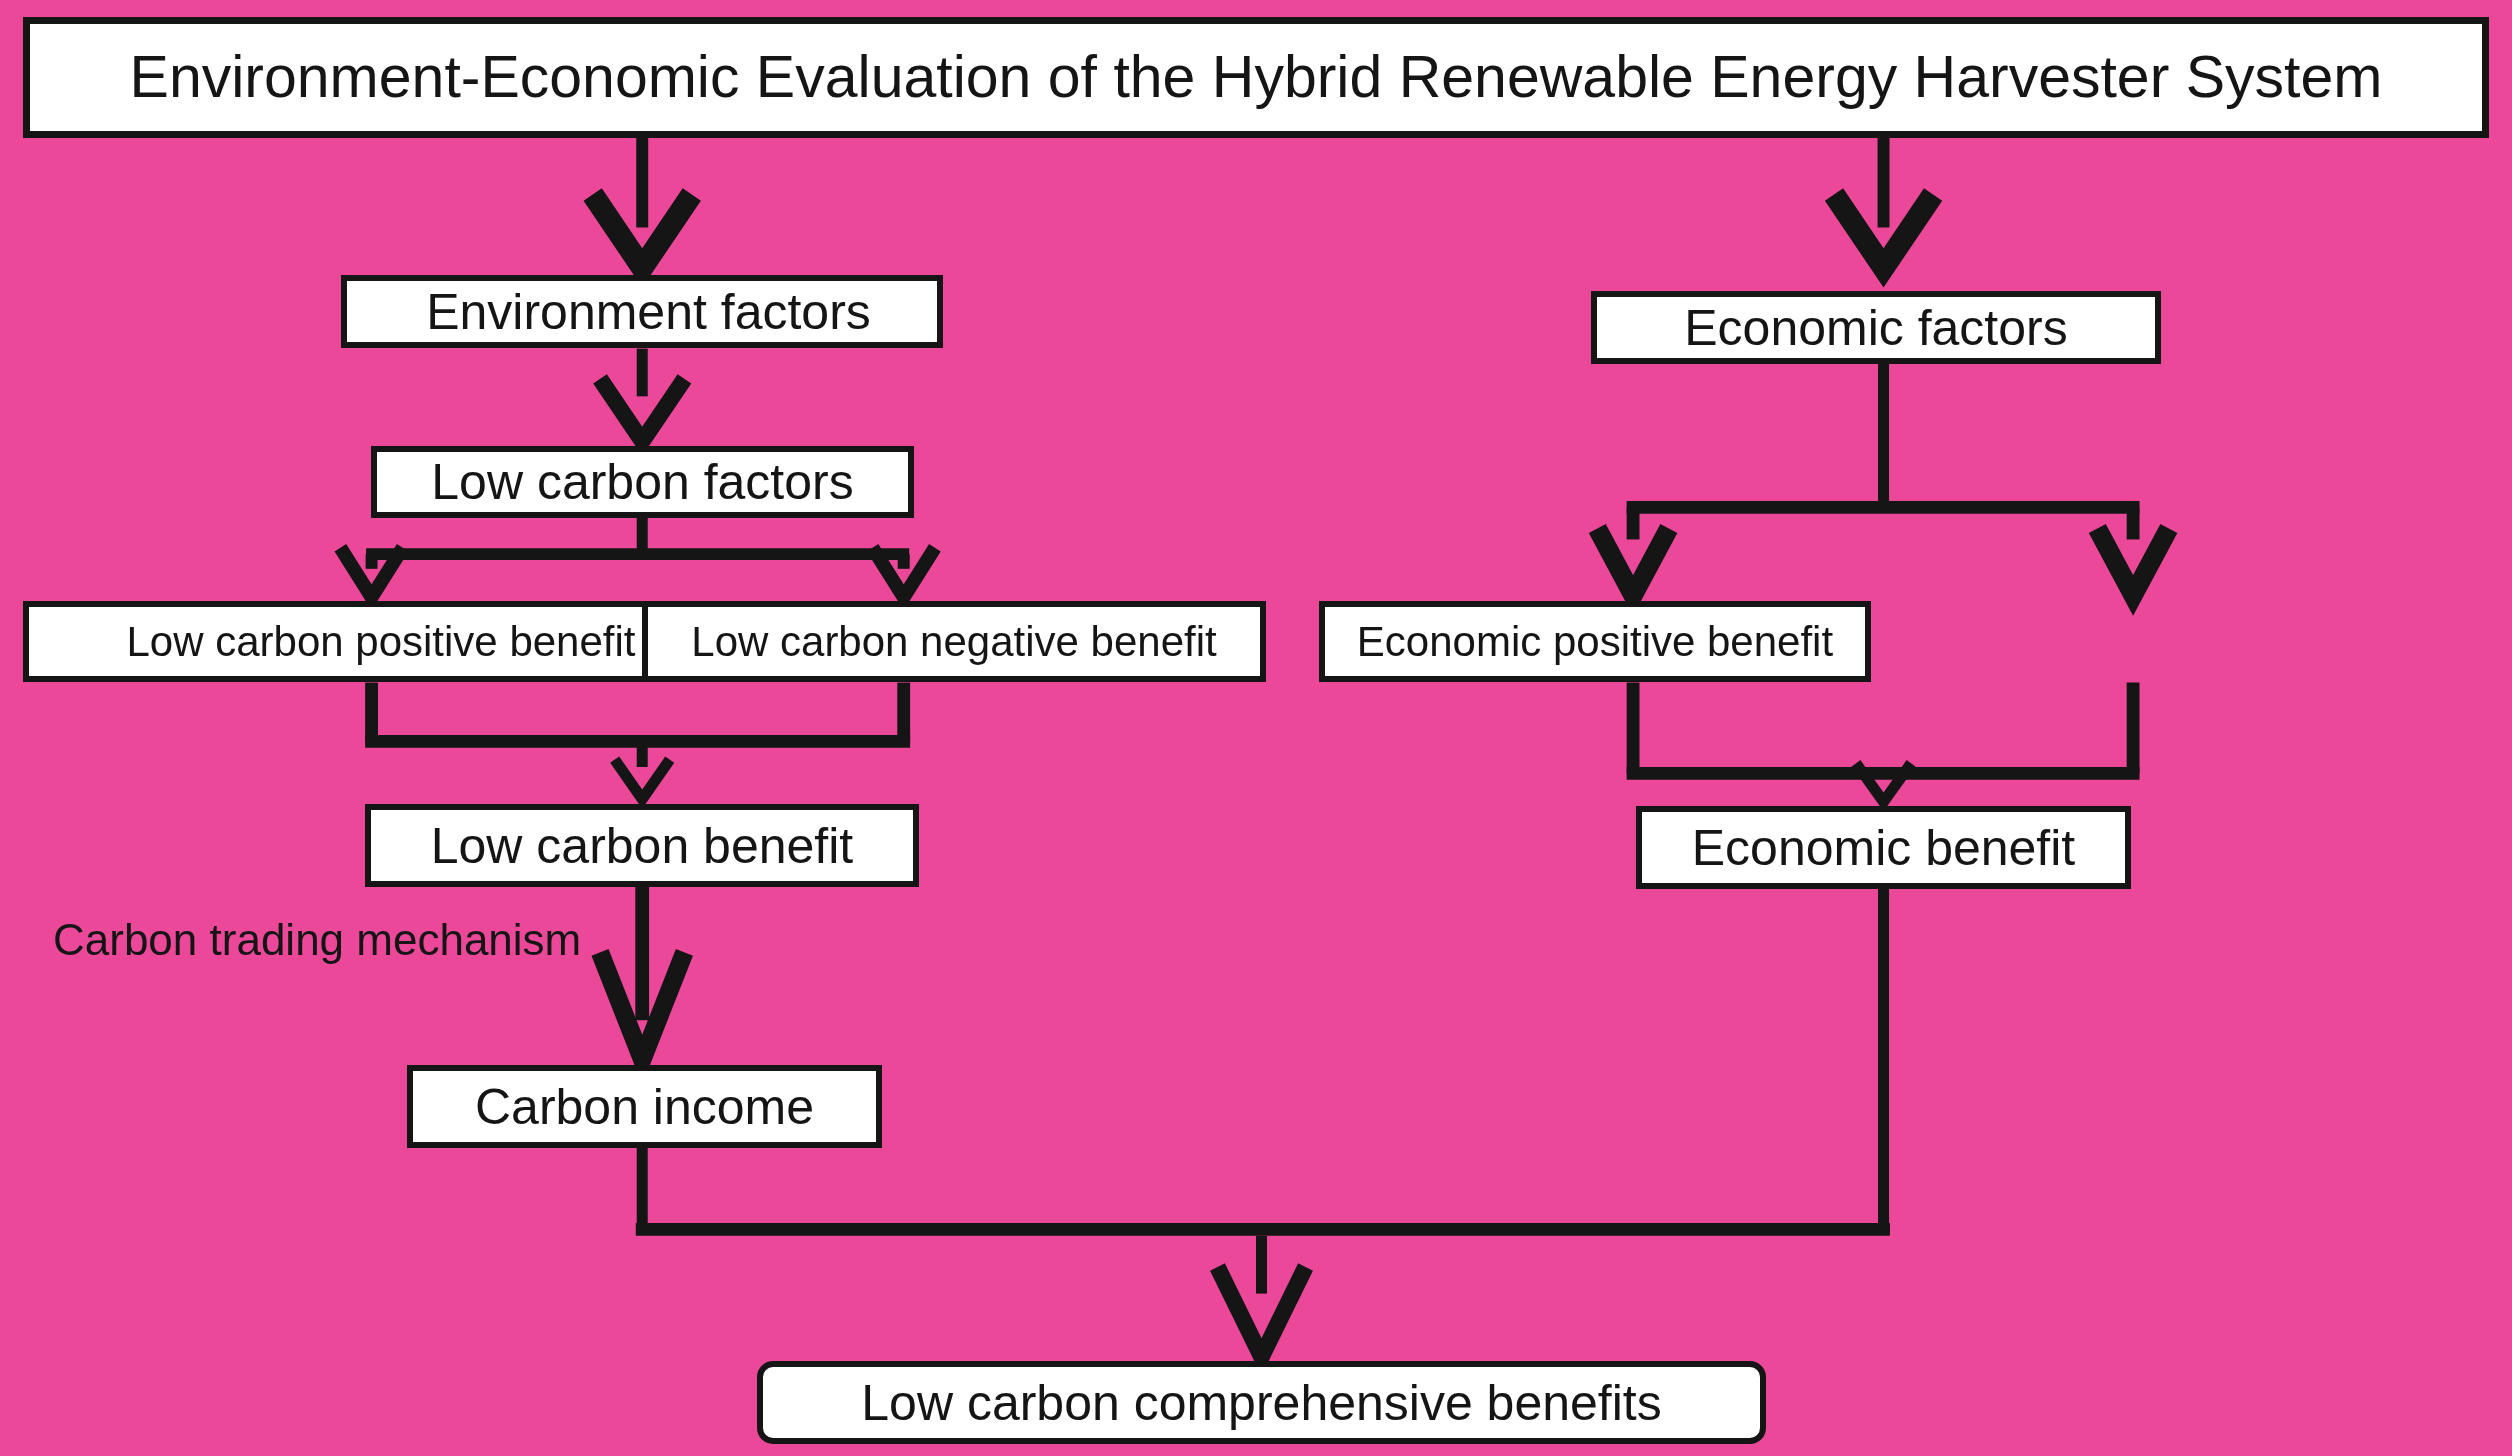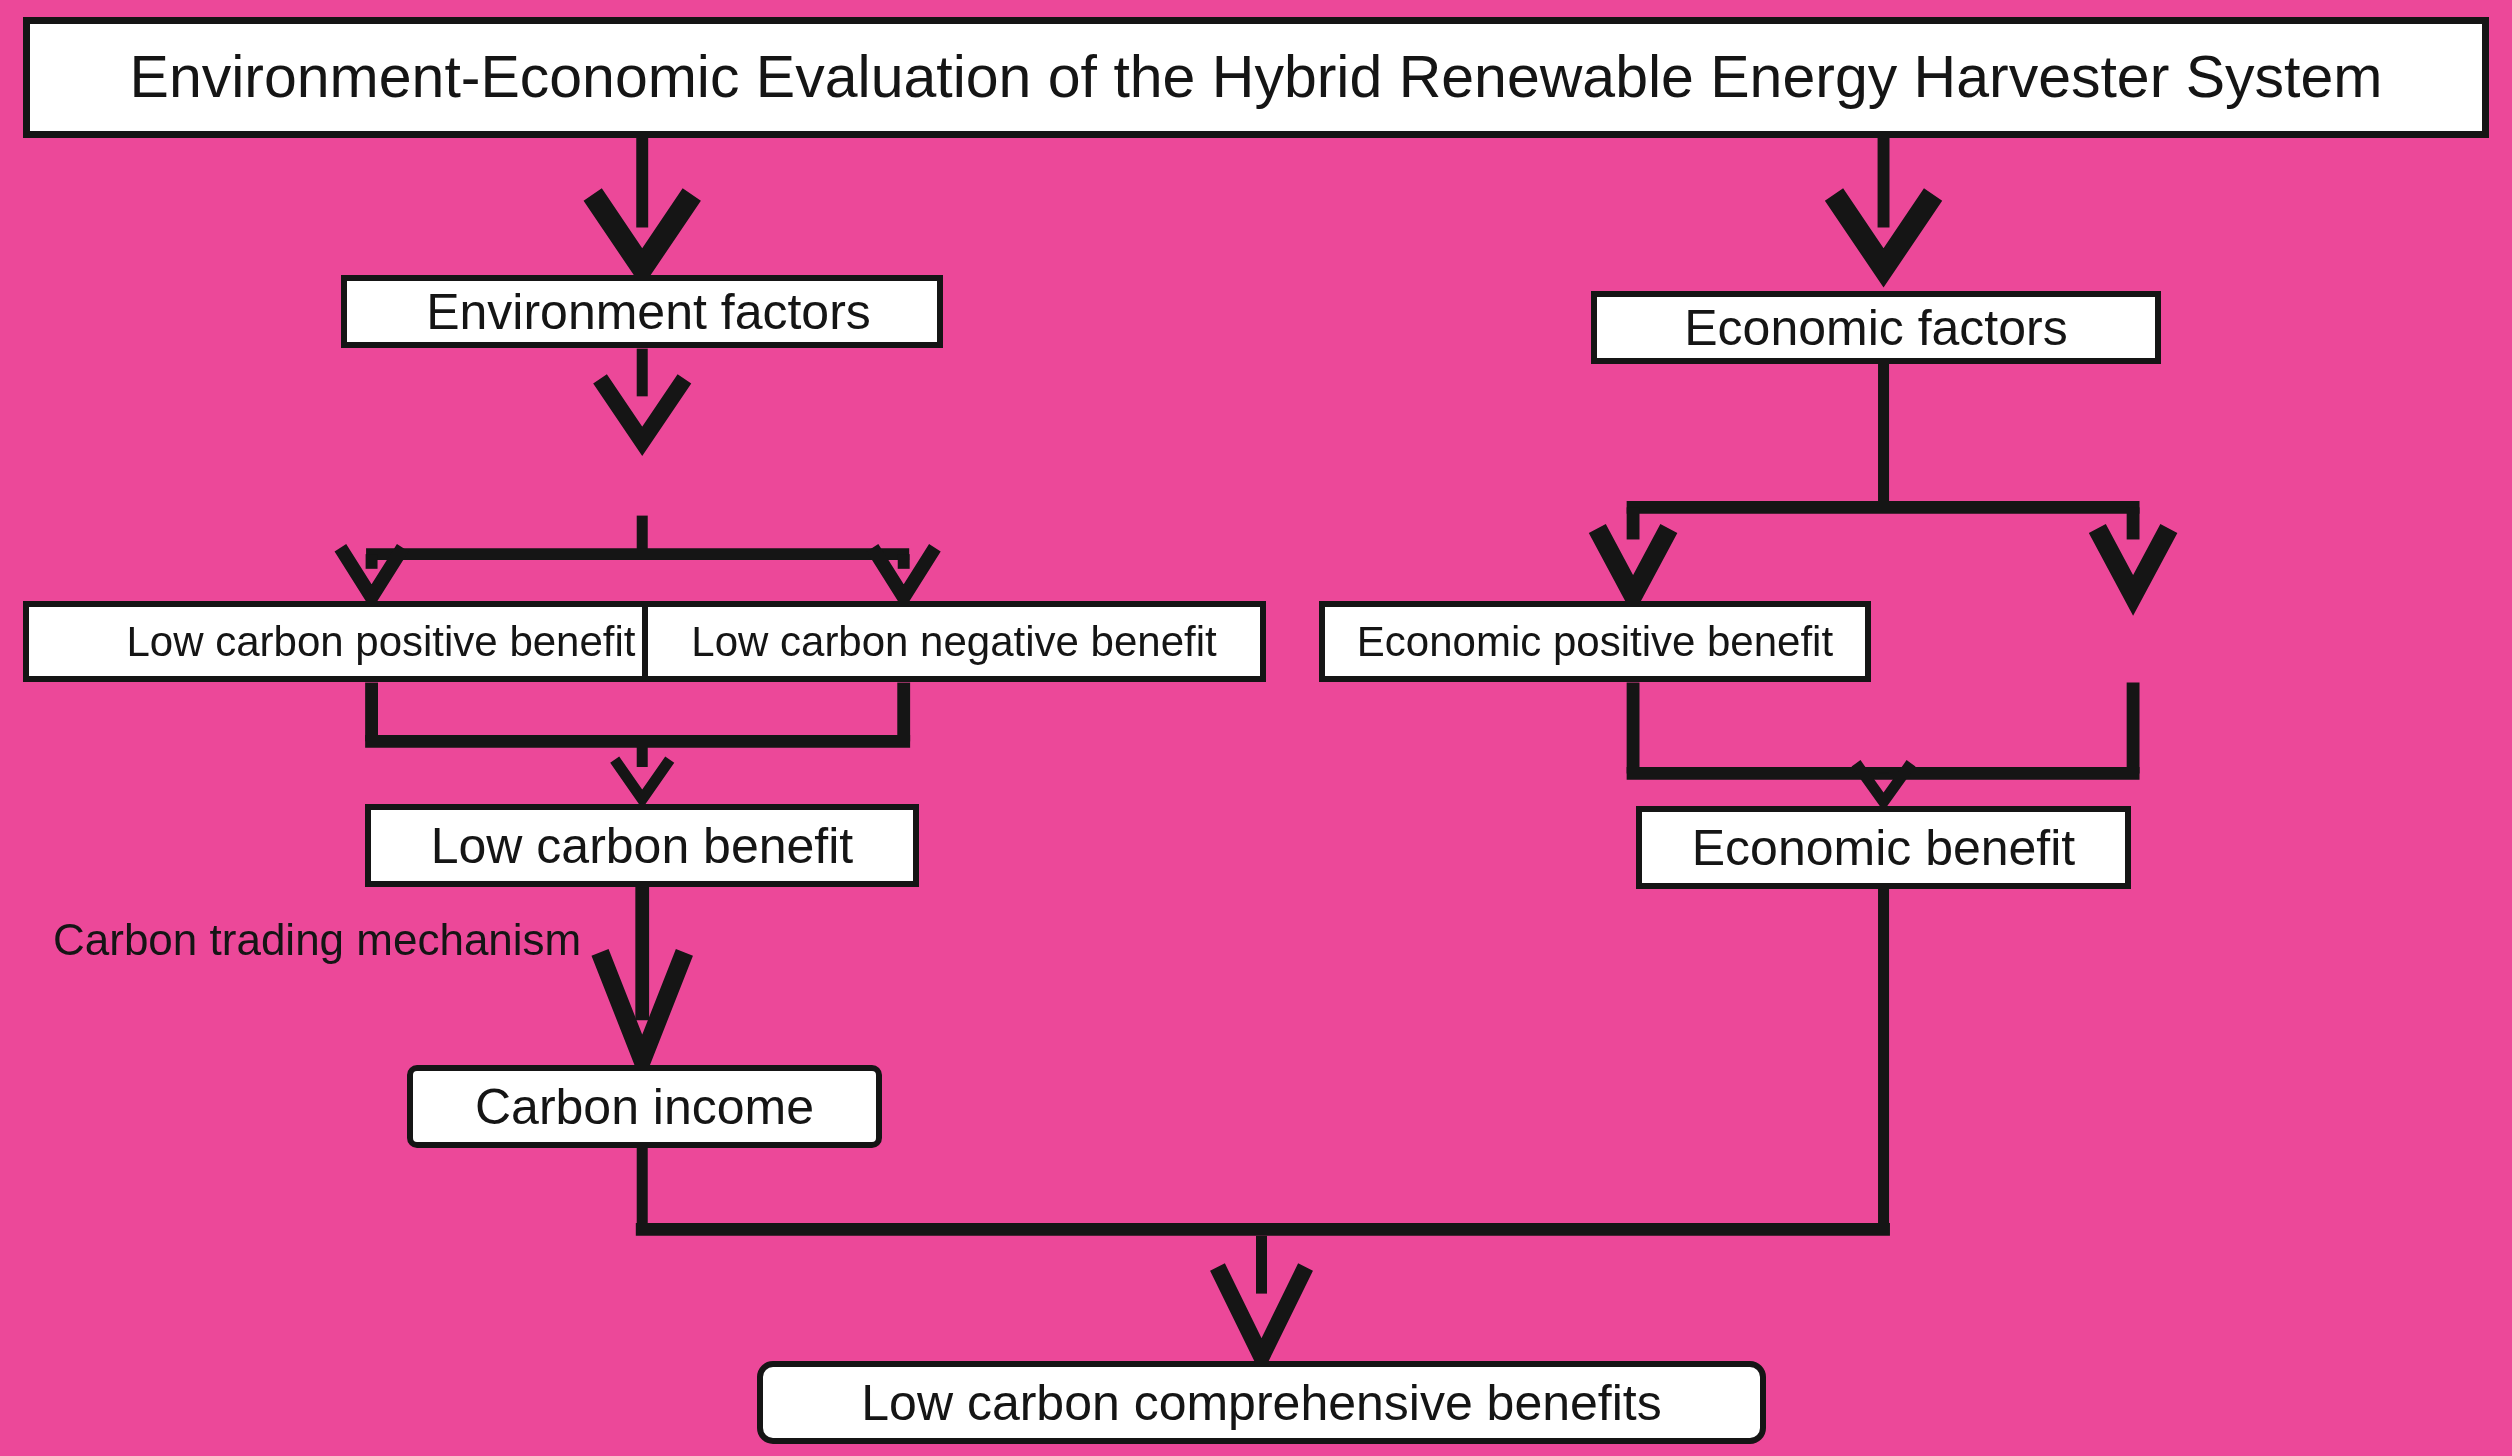--- a/index.html
+++ b/index.html
@@ -126,30 +126,31 @@
       <path d="M693 1340 L2060 1340" stroke-width="14"></path>
       <path d="M1375 1347 L1375 1410" stroke-width="12"></path>
       <path d="M1327 1381 L1375 1479 L1423 1381" stroke-width="18"></path>
     </g>
   </svg>
 
   <div class="node title-box" style="left:23px; top:16.5px; width:2466px; height:121px;">Environment-Economic Evaluation of the Hybrid Renewable Energy Harvester System</div>
 
   <div class="node mid" style="left:341px; top:275px; width:602px; height:73px;padding-left:13px;">Environment factors</div>
 
+  <div class="node mid" style="left:371px; top:446px; width:543px; height:72px;">Low carbon factors</div>
 
   <div class="node small" style="left:23px; top:601px; width:716px; height:81px;">Low carbon positive benefit</div>
 
   <div class="node small" style="left:642px; top:601px; width:624px; height:81px;">Low carbon negative benefit</div>
 
   <div class="node mid" style="left:365px; top:804px; width:554px; height:83px;">Low carbon benefit</div>
 
   <div class="edge-label" style="left:53px; top:918px;">Carbon trading mechanism</div>
 
-  <div class="node mid" style="left:407px; top:1065px; width:475px; height:83px;border-radius:10px;">Carbon income</div>
+  <div class="node mid" style="left:407px; top:1065px; width:475px; height:83px;">Carbon income</div>
 
   <div class="node mid" style="left:1591px; top:275px; width:570px; height:73px;margin-top:16px;">Economic factors</div>
 
   <div class="node small" style="left:1319px; top:601px; width:552px; height:81px;">Economic positive benefit</div>
 
 
   <div class="node mid" style="left:1636px; top:806px; width:495px; height:83px;">Economic benefit</div>
 
   <div class="node mid" style="left:757px; top:1361px; width:1009px; height:83px;border-radius:16px;">Low carbon comprehensive benefits</div>
 

